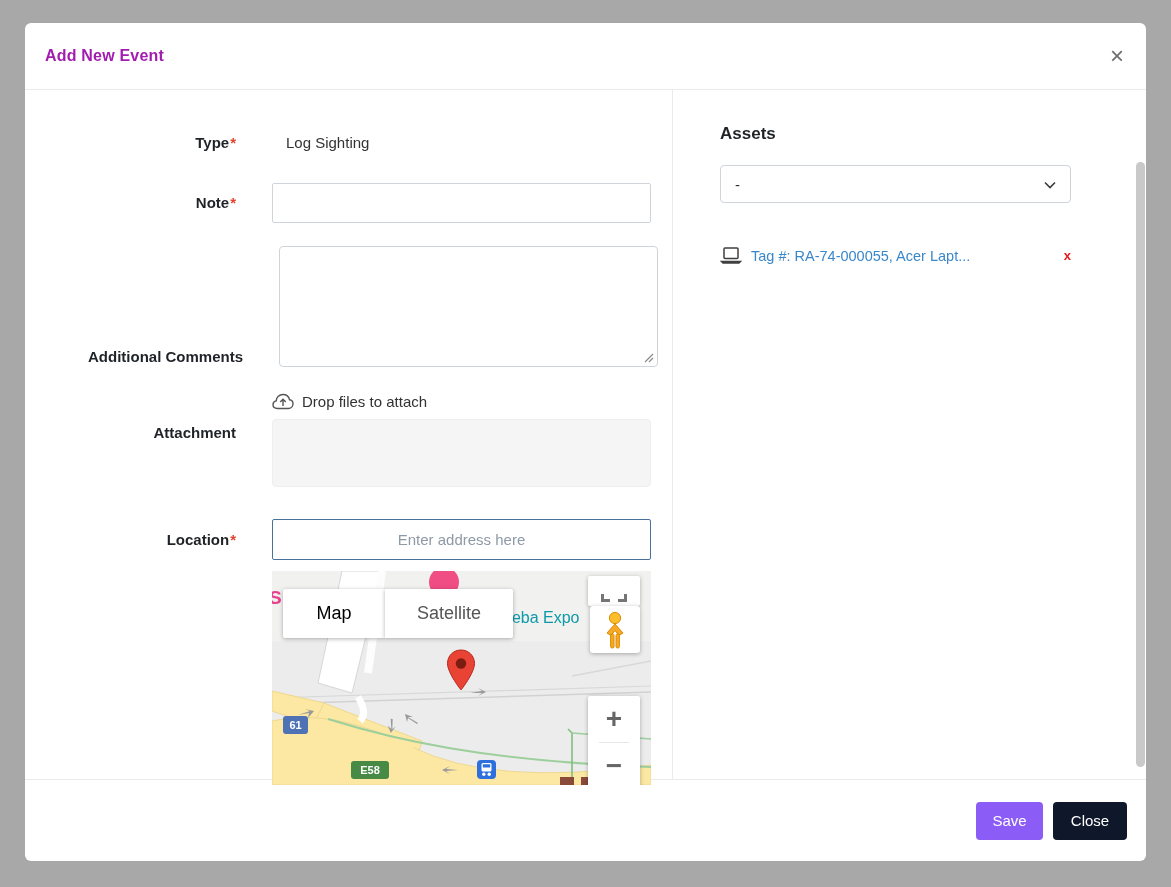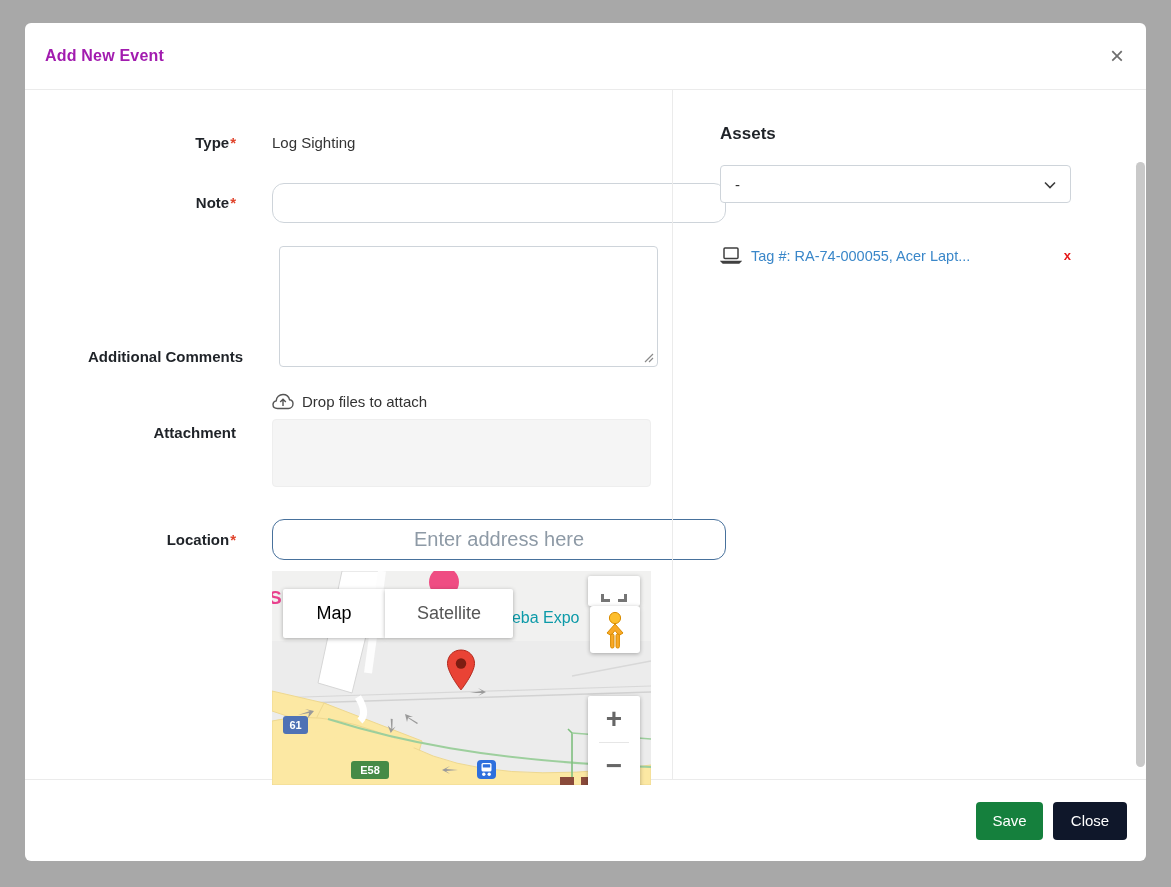--- a/index.html
+++ b/index.html
@@ -20,32 +20,32 @@
   .modal-body { position:relative; height:689px; display:flex; }
   .col-left { width:647px; padding-top:43px; }
   .col-right { flex:1; border-left:1px solid #ebebeb; padding:34px 29px 0 47px; }
 
   .form-row { display:flex; margin-bottom:0; }
   .form-label { width:211px; text-align:right; font-size:15px; font-weight:600; color:#1f2328;
                 flex:none; line-height:20px; }
   .req { color:#e0442c; margin-left:1px; }
   .form-ctrl { margin-left:36px; width:379px; flex:none; }
 
-  .row-type  { margin-bottom:30px; align-items:center; }
+  .row-type  { margin-bottom:30px; align-items:center;gap:14px; }
   .row-note  { margin-bottom:23px; align-items:center; }
   .row-comments { margin-bottom:26px; align-items:flex-end;padding-left:7px; }
   .row-comments .form-label { padding-top:16px; }
   .row-attach { margin-bottom:32px; align-items:flex-start; }
   .row-attach .form-label { padding-top:30px; }
   .row-location { margin-bottom:11px; align-items:center; }
 
   .static-value { font-size:15px; color:#333; }
 
-  .text-input { width:454px; height:40px; border:1px solid #ced4da; border-radius:12px;
-                font-size:20px; padding:0 12px; color:#333; outline:none;
+  .text-input { width:379px; height:40px; border:1px solid #ced4da; border-radius:2px;
+                font-size:15px; padding:0 12px; color:#333; outline:none;
                 font-family:"Liberation Sans",sans-serif; }
   .textarea-wrap { position:relative; }
   .comments-area { width:379px; height:121px; border:1px solid #ced4da; border-radius:4px;
                    resize:none; font-size:15px; padding:8px 12px; outline:none;
                    font-family:"Liberation Sans",sans-serif; display:block; }
   .resize-grip { position:absolute; right:4px; bottom:4px; width:10px; height:10px; }
 
   .drop-caption { display:flex; align-items:center; gap:8px; font-size:15px; color:#323232;
                   margin-bottom:9px; }
   .drop-zone { width:379px; height:68px; background:#f5f5f5; border:1px solid #eeeeee;
@@ -107,21 +107,21 @@
 
   
   .scroll-thumb { position:absolute; right:1px; top:72px; width:9px; height:605px;
                   background:#c9c9c9; border-radius:5px; cursor:pointer; }
 
   
   .modal-footer { height:82px; border-top:1px solid #ebebeb; display:flex; align-items:center;
                   justify-content:flex-end; gap:10px; padding-right:19px; }
   .btn { height:38px; border:none; border-radius:4px; font-size:15px; color:#fff; cursor:pointer;
          font-family:"Liberation Sans",sans-serif; }
-  .btn-save { width:67px; background:#15803d; }
+  .btn-save { width:67px; background:#8b5cf6; }
   .btn-close { width:74px; background:#0f172a; }
 </style>
 </head>
 <body>
 
 <div class="modal">
 
   <div class="modal-header">
     <span class="modal-title">Add New Event</span>
     <button class="close-btn">×</button>

